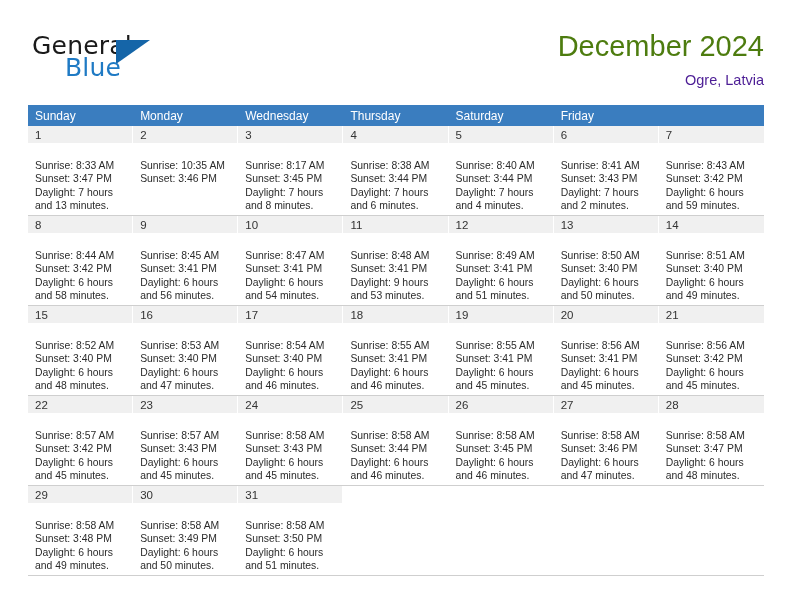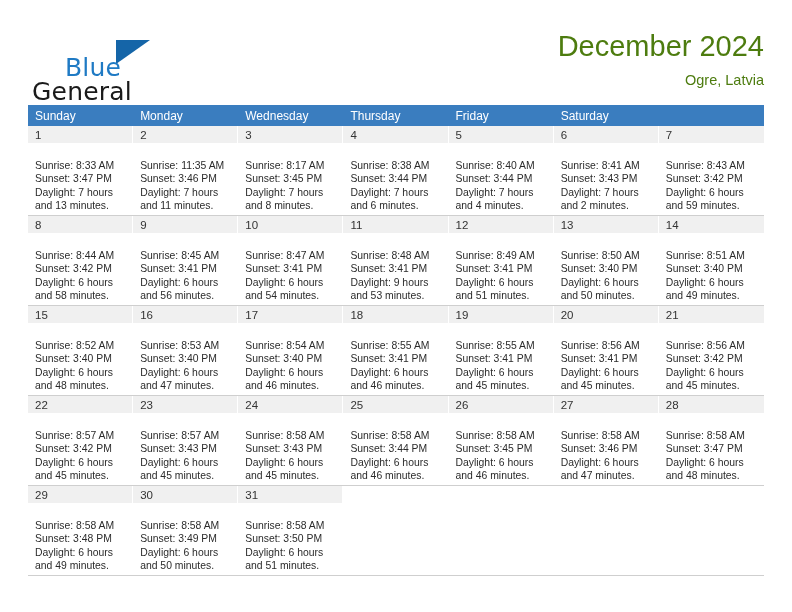--- a/index.html
+++ b/index.html
@@ -39,21 +39,20 @@
   .logo-general {
     position: absolute;
     left: 0;
     top: 0;
     font-size: 25px;
     letter-spacing: 0.2px;
     color: #1a1a1a;
     font-family: "DejaVu Sans", sans-serif;
     font-weight: 400;
     line-height: 28px;
-    margin-top: 46px;
   }
   .logo-blue {
     position: absolute;
     left: 33px;
     top: 22px;
     font-size: 25px;
     letter-spacing: 0.2px;
     color: #1f7ac4;
     font-family: "DejaVu Sans", sans-serif;
     font-weight: 400;
@@ -79,21 +78,21 @@
     font-size: 29px;
     font-weight: 400;
     color: #4d7c0f;
     line-height: 36px;
     white-space: nowrap;
     font-family: "Liberation Sans", sans-serif;
   }
   .cal-subtitle {
     font-size: 14.5px;
     font-weight: 400;
-    color: #4d7c0f;
+    color: #4c1d95;
     line-height: 22px;
     margin-top: 5px;
     white-space: nowrap;
     font-family: "Liberation Sans", sans-serif;
   }
 
   
   .calendar {
     position: absolute;
     left: 28px;
@@ -176,39 +175,38 @@
     </div>
 
   </div>
 
   <div class="calendar">
     <div class="weekday-row">
       <div class="weekday-cell">Sunday</div>
       <div class="weekday-cell">Monday</div>
       <div class="weekday-cell">Wednesday</div>
       <div class="weekday-cell">Thursday</div>
+      <div class="weekday-cell">Saturday</div>
       <div class="weekday-cell">Friday</div>
-      <div class="weekday-cell">Saturday</div>
     </div>
 
     <div class="week-row">
       <div class="day-cell">
         <div class="day-num">1</div>
         <div class="day-info">
           <div>Sunrise: 8:33 AM</div>
           <div>Sunset: 3:47 PM</div>
           <div class="daylight-line">Daylight: 7 hours and 13 minutes.</div>
         </div>
       </div>
       <div class="day-cell">
         <div class="day-num">2</div>
         <div class="day-info">
-          <div>Sunrise: 11:35 AM</div>
+          <div>Sunrise: 10:35 AM</div>
           <div>Sunset: 3:46 PM</div>
-          <div class="daylight-line">Daylight: 7 hours and 11 minutes.</div>
         </div>
       </div>
       <div class="day-cell">
         <div class="day-num">3</div>
         <div class="day-info">
           <div>Sunrise: 8:17 AM</div>
           <div>Sunset: 3:45 PM</div>
           <div class="daylight-line">Daylight: 7 hours and 8 minutes.</div>
         </div>
       </div>

